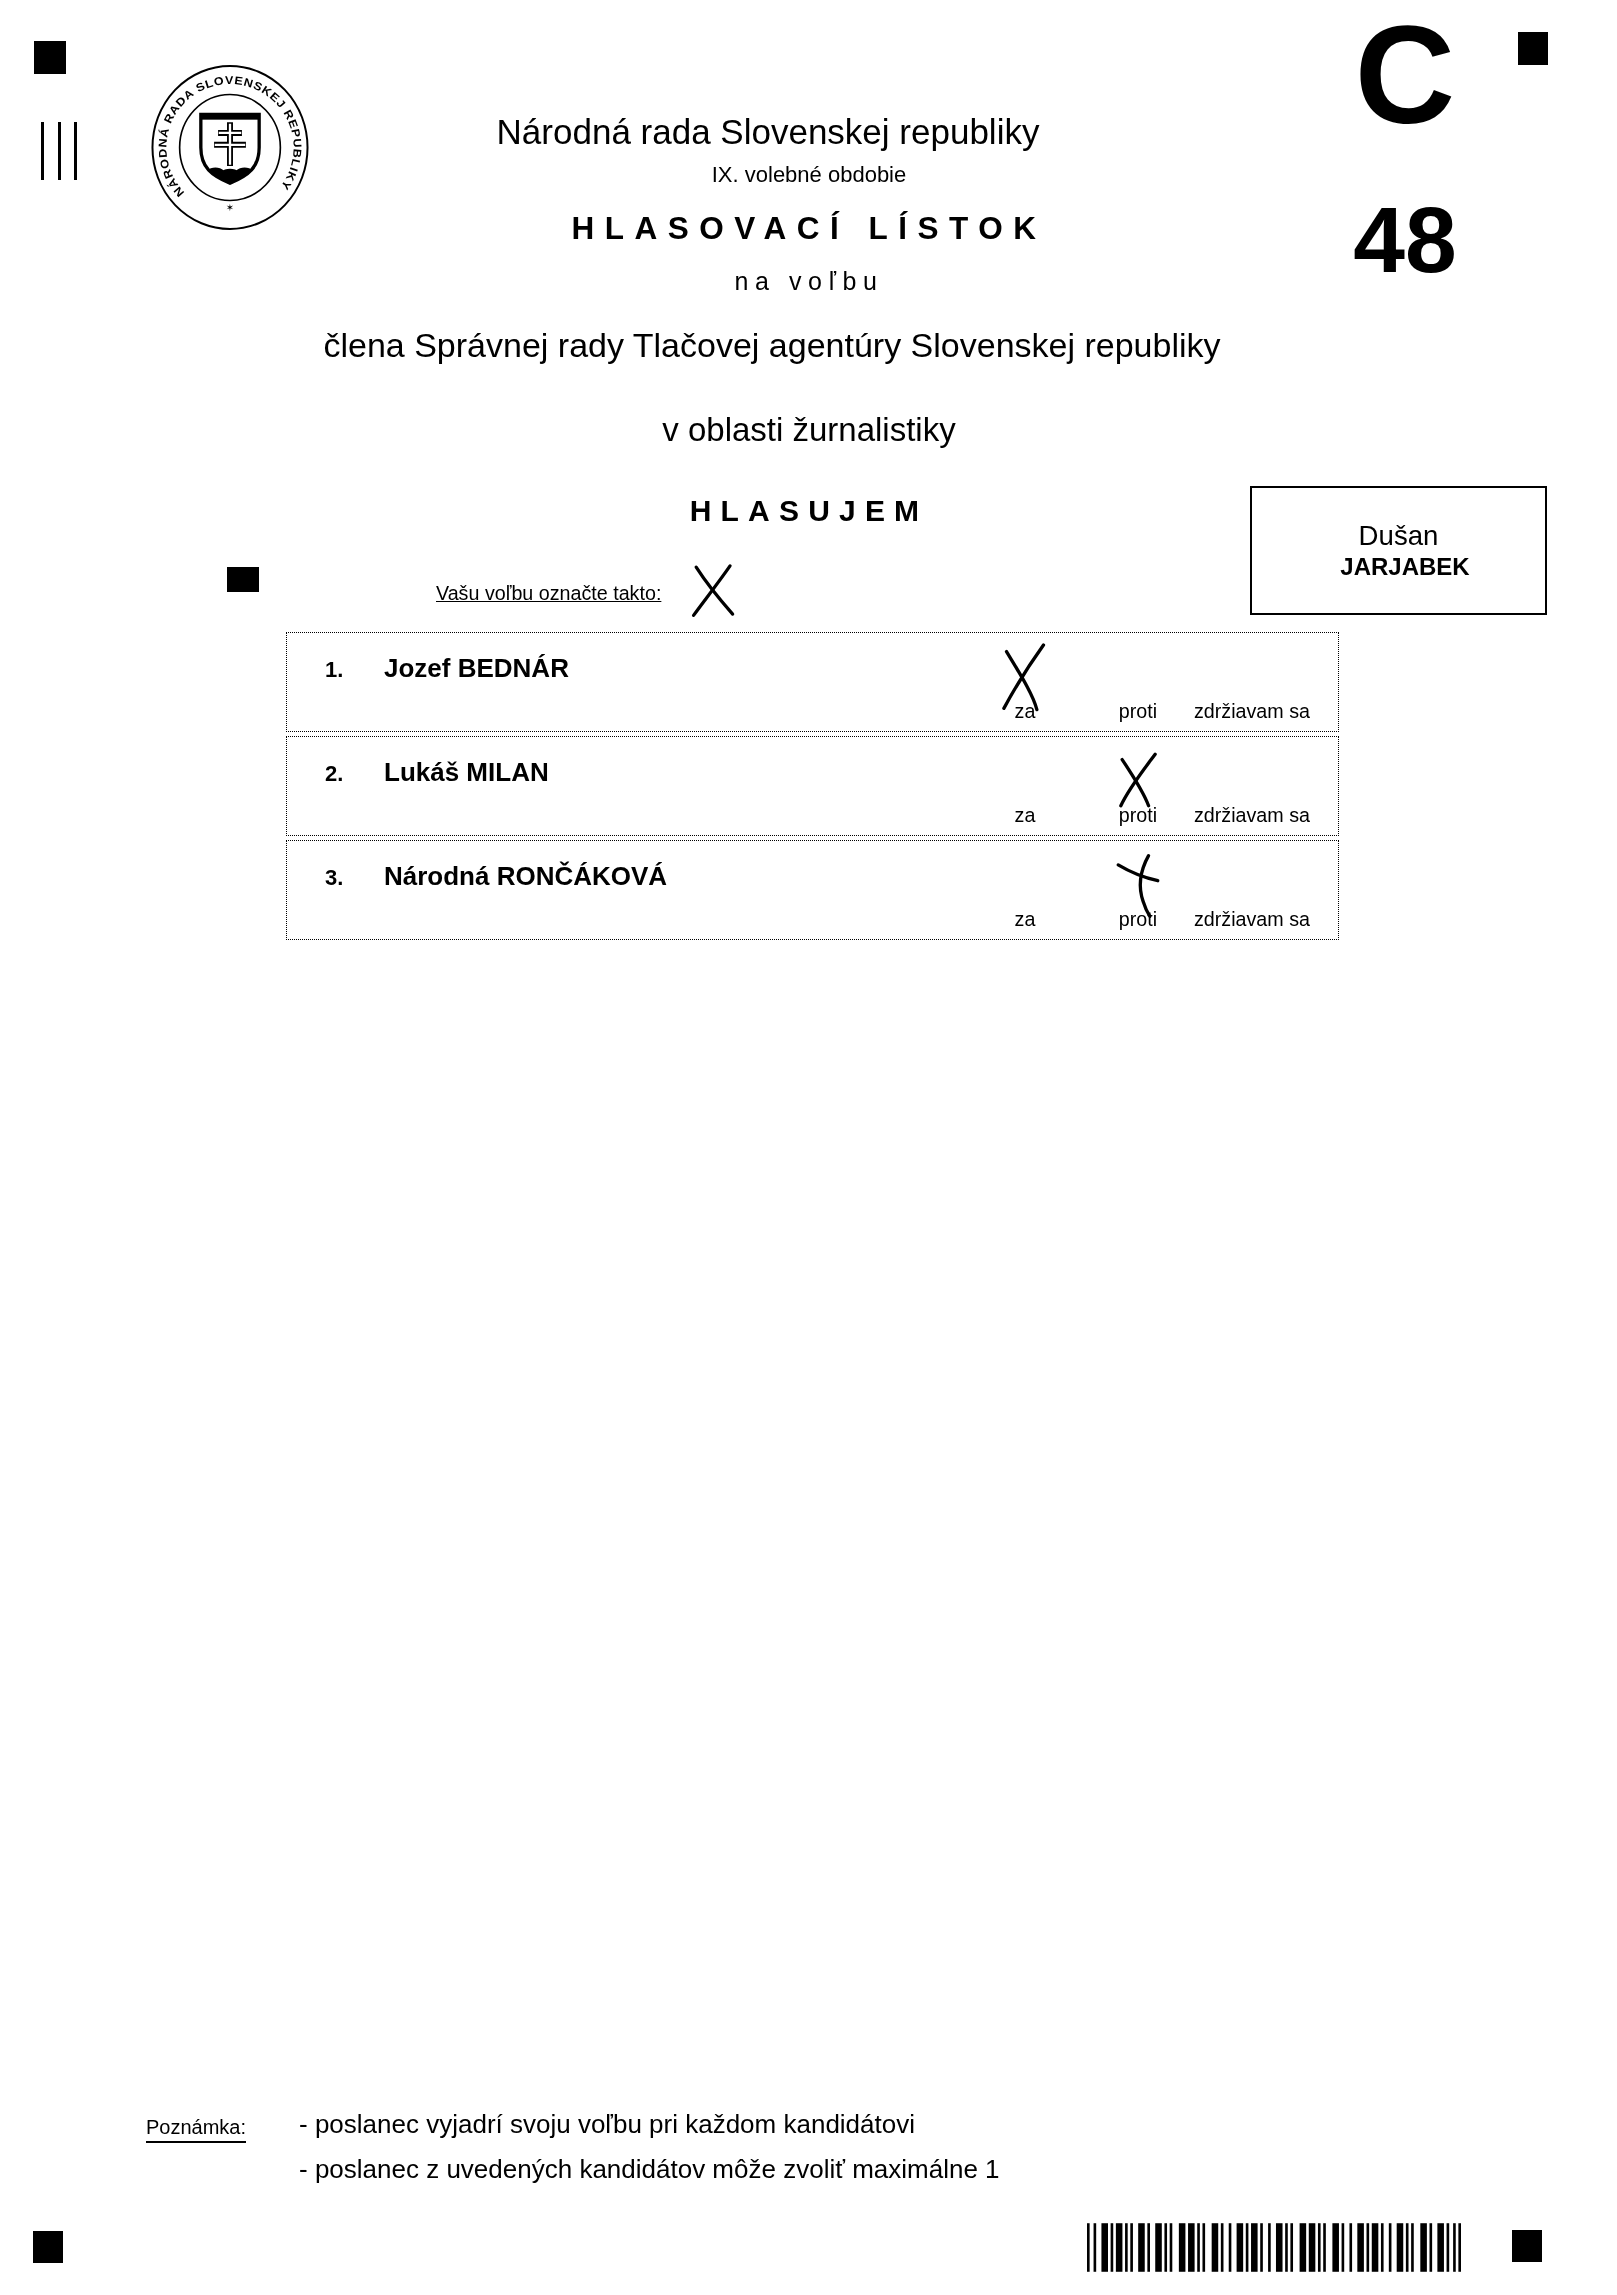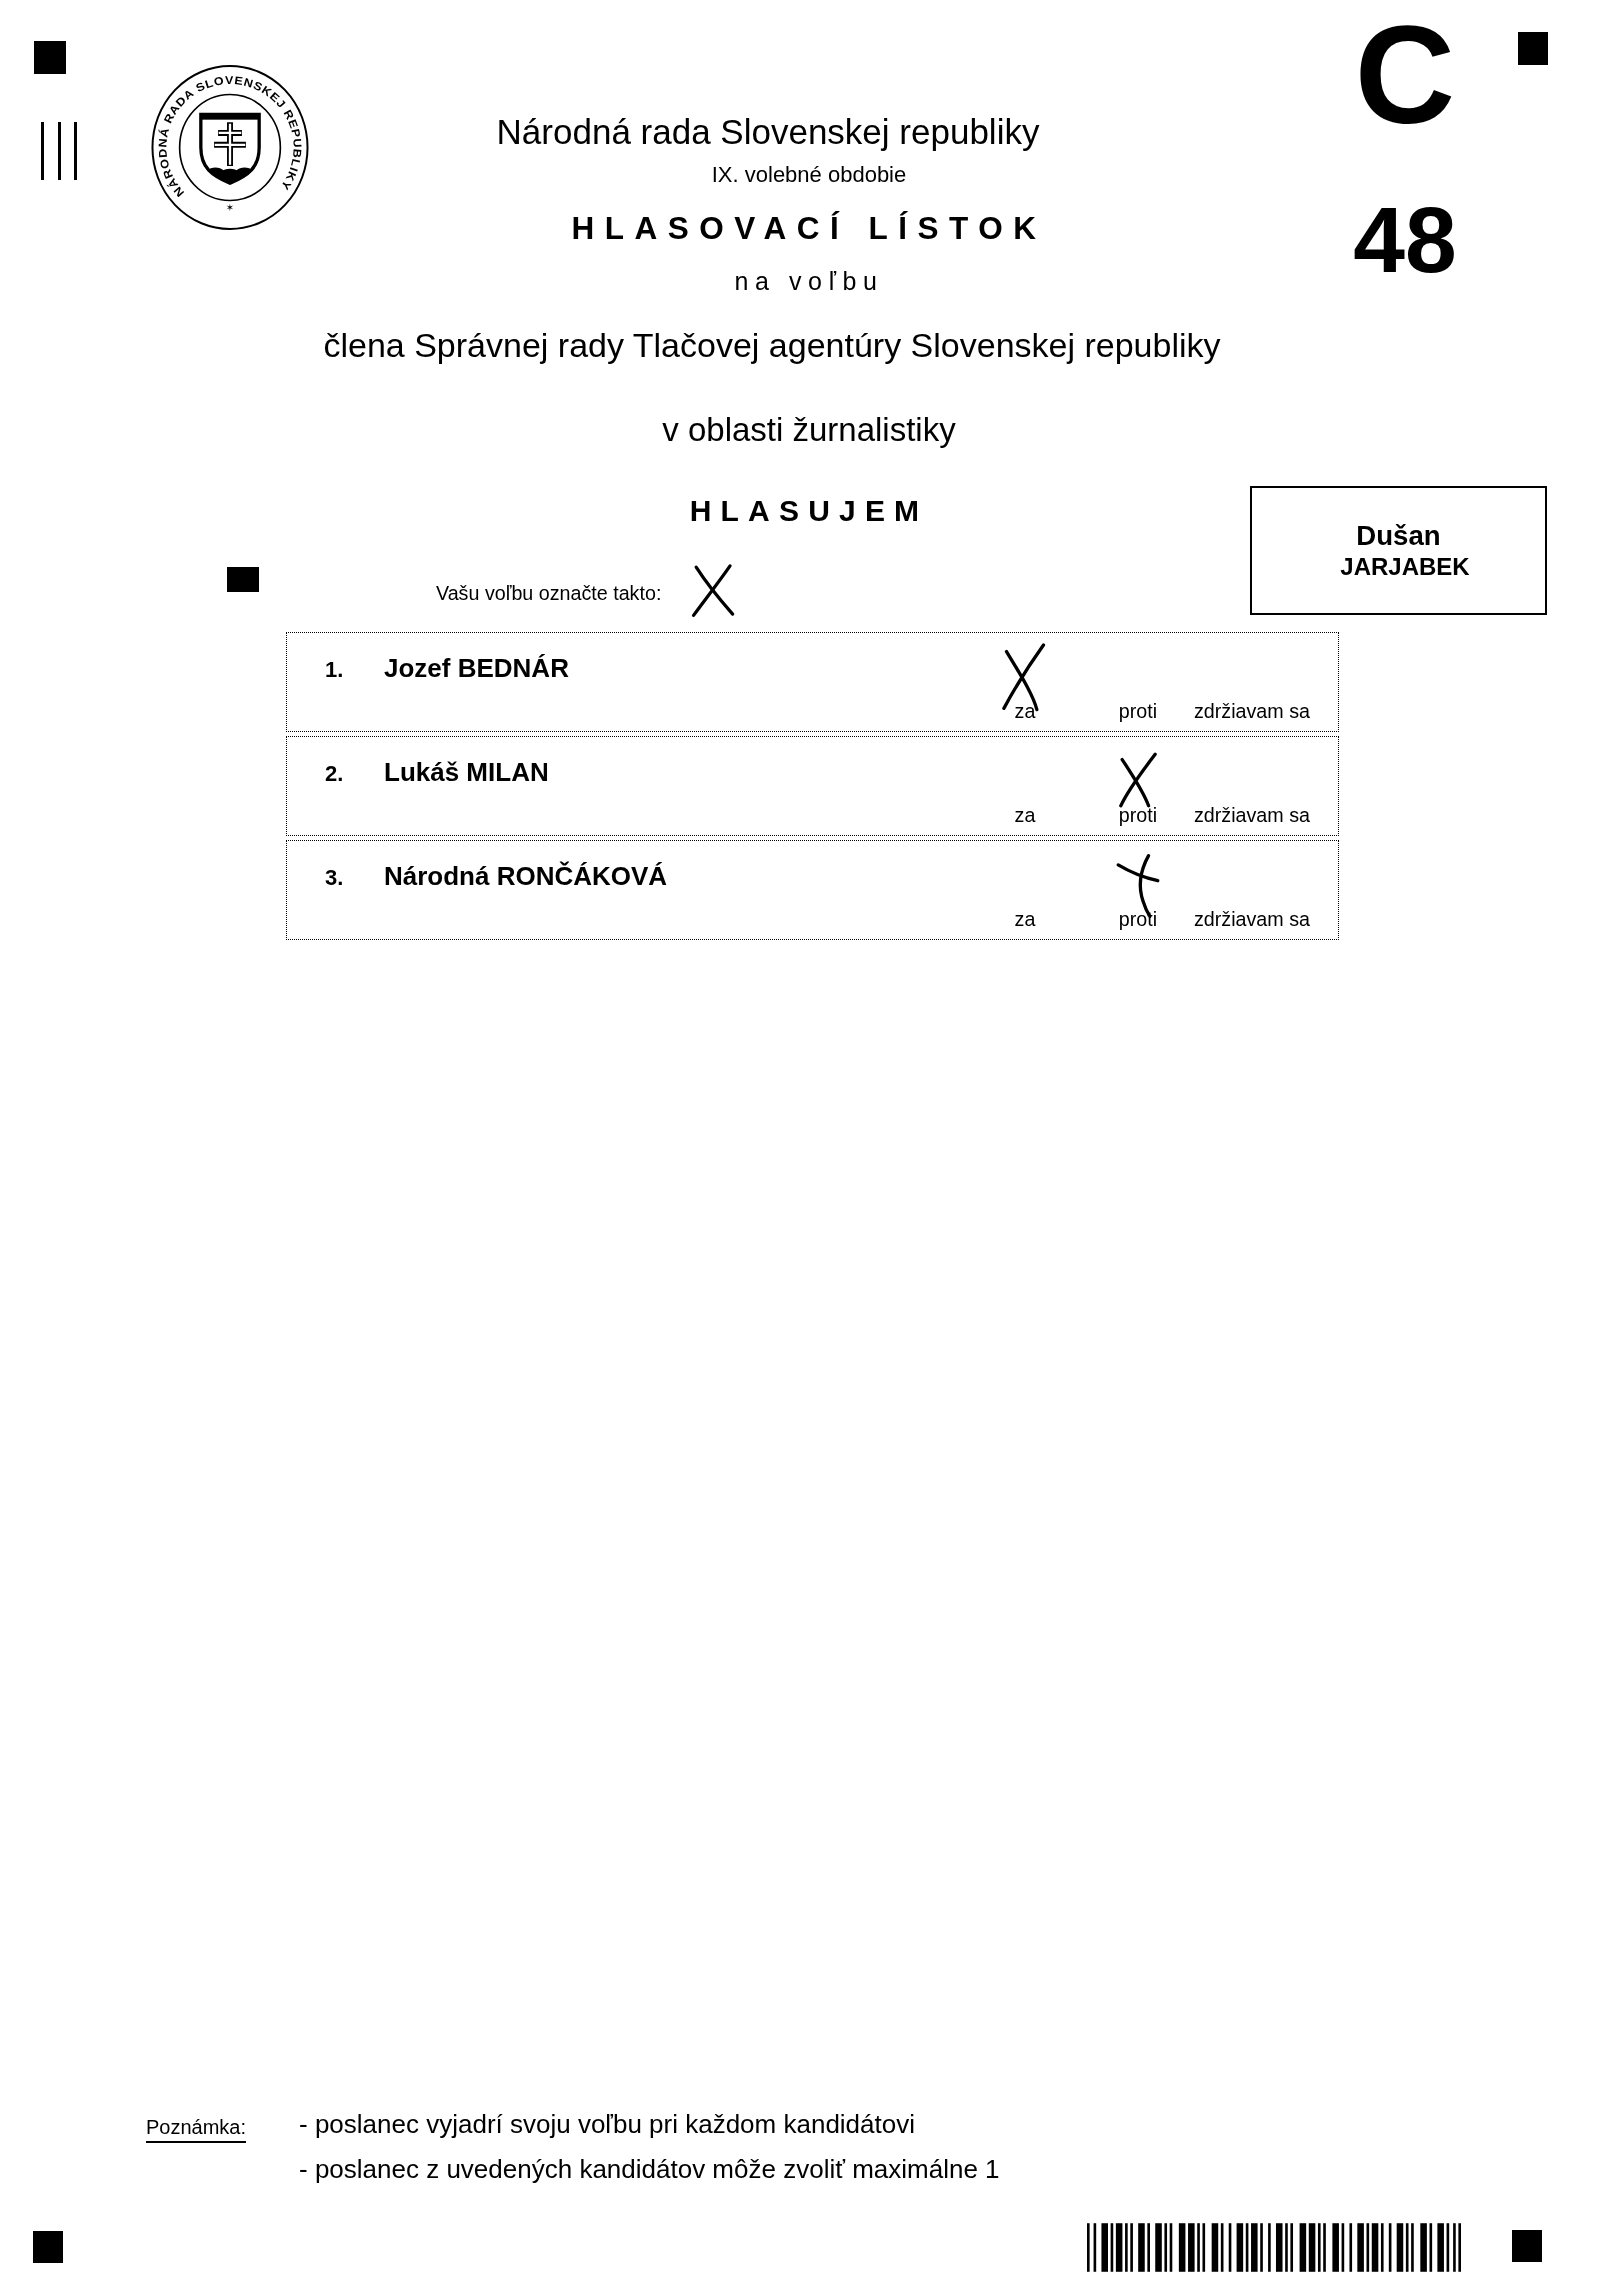--- a/index.html
+++ b/index.html
@@ -25,24 +25,24 @@
   .field{top:412px;font-size:33px;}
   .heading{top:494px;font-size:30px;font-weight:bold;letter-spacing:9.2px;}
   
   .corner-letter{position:absolute;left:1333px;top:5.3px;width:144px;text-align:center;
     font-size:139px;font-weight:bold;line-height:1;}
   .corner-number{position:absolute;left:1333px;top:169px;width:144px;text-align:center;
     font-size:93px;font-weight:bold;line-height:1;margin-top:25px;}
   
   .voter-box{position:absolute;left:1250px;top:486px;width:293px;height:125px;border:2px solid #000;
     display:flex;flex-direction:column;align-items:center;justify-content:center;line-height:1.18;}
-  .voter-first{font-size:27.6px;font-weight:bold;}
+  .voter-first{font-size:27.6px;font-weight:normal;}
   .voter-last{font-size:24px;font-weight:bold;margin-left:13px;}
   
-  .instruction{position:absolute;left:436px;top:582px;font-size:19.7px;white-space:nowrap;}
+  .instruction{position:absolute;left:436px;top:582px;font-size:19.7px;white-space:nowrap;text-decoration:underline;}
   .sample-mark{position:absolute;left:684px;top:562px;}
   
   .candidate-row{position:absolute;left:286px;width:1051px;height:98px;border:1.3px dotted #000;}
   .row1{top:632px;} .row2{top:736px;} .row3{top:840px;}
   .cnum{position:absolute;left:38px;top:23.6px;font-size:22px;font-weight:bold;}
   .cname{position:absolute;left:97px;top:19.7px;font-size:26px;font-weight:bold;white-space:nowrap;}
   .opt{position:absolute;bottom:7.9px;font-size:19.7px;transform:translateX(-50%);white-space:nowrap;}
   .opt-za{left:738px;} .opt-proti{left:851px;margin-top:32px;} .opt-zdrz{left:965px;}
   .vote-mark{position:absolute;top:7.9px;}
   .vote-za{left:705px;} .vote-proti{left:818px;}

